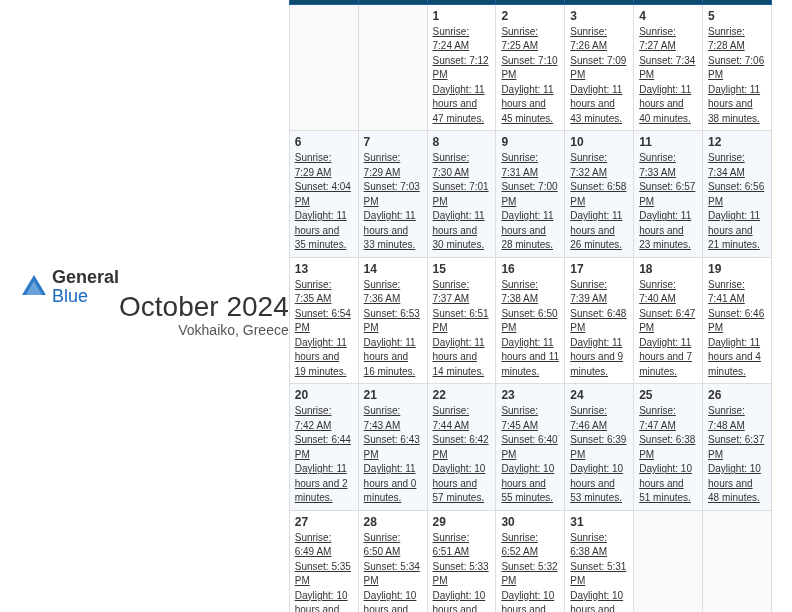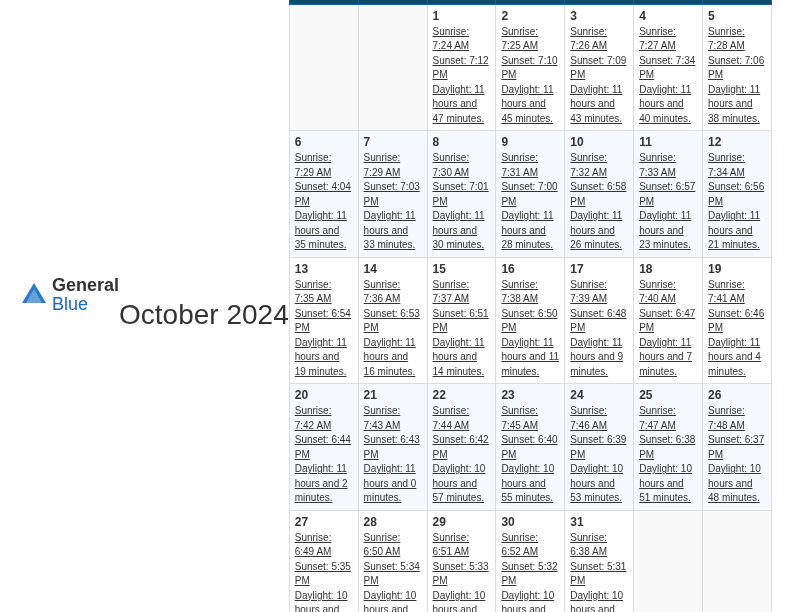--- a/index.html
+++ b/index.html
@@ -115,20 +115,21 @@
         <polygon points="14,2 26,22 2,22" fill="#2a7ac7"></polygon>
         <polygon points="14,8 22,22 6,22" fill="#fff" opacity="0.3"></polygon>
       </svg>
       <div class="logo-text">
         <span class="logo-general">General</span>
         <span class="logo-blue">Blue</span>
       </div>
     </div>
     <div class="title-area">
       <div class="month-title">October 2024</div>
+      <div class="location">Vokhaiko, Greece</div>
     </div>
   </div>
 
   <table class="calendar">
     <thead>
       <tr>
         <th>Sunday</th>
         <th>Monday</th>
         <th>Tuesday</th>
         <th>Wednesday</th>

